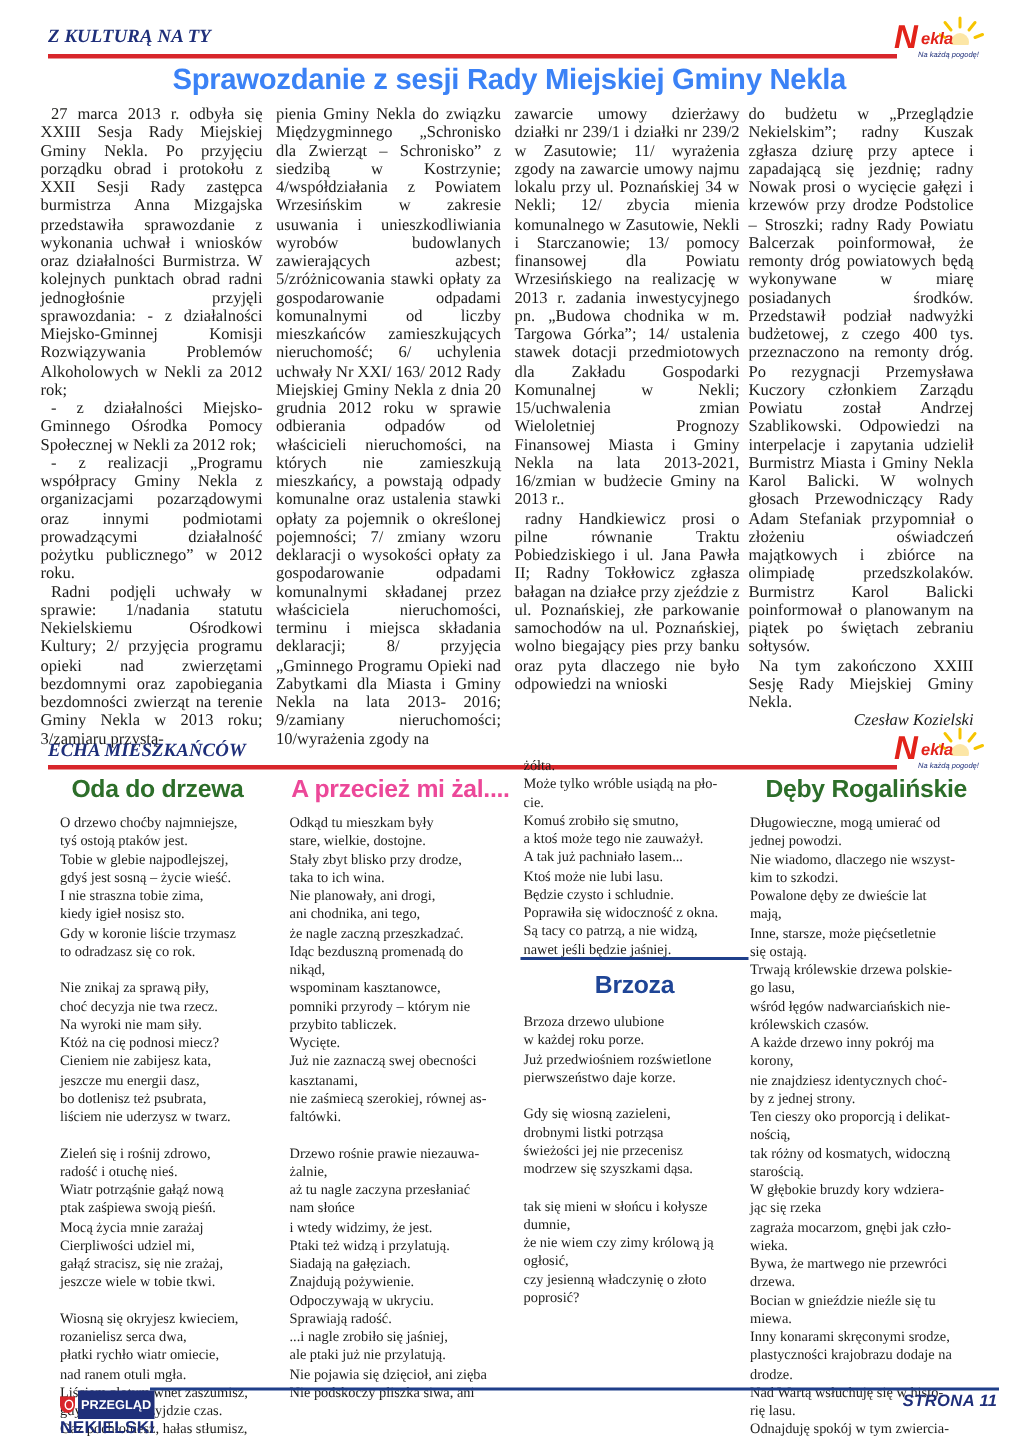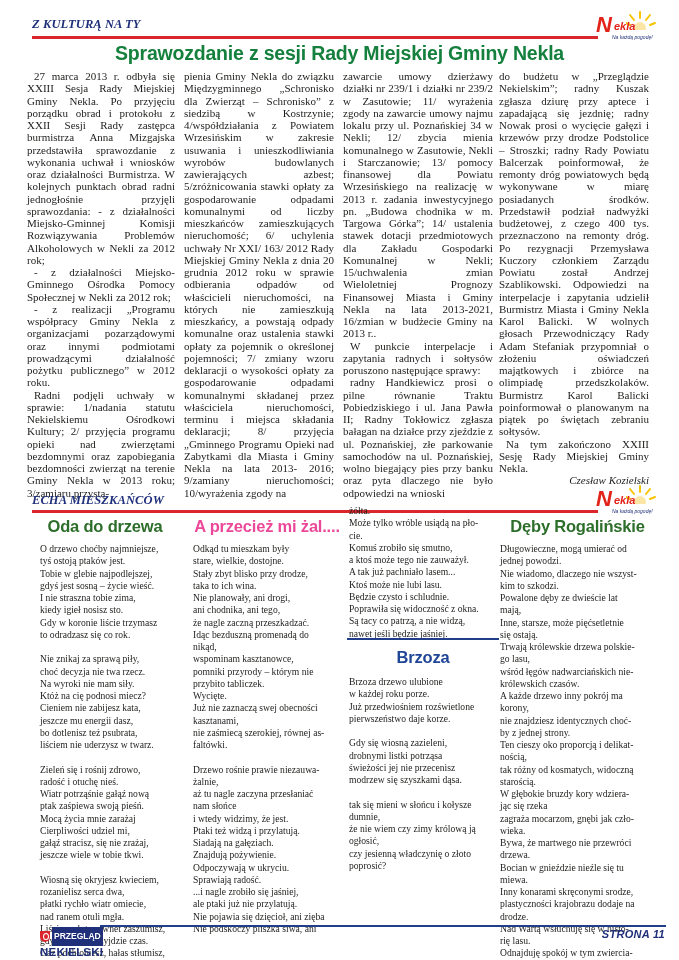--- a/index.html
+++ b/index.html
@@ -12,21 +12,21 @@
   }
   .red-rule { position: absolute; left: 32px; height: 3px; background: #d8262b; }
   .logo { position: absolute; width: 70px; height: 34px; }
   .logo .mark { position: absolute; left: 0; top: 4px; font-family: "Liberation Sans", sans-serif; font-weight: bold; font-style: italic; font-size: 22px; color: #e2231a; line-height: 22px; }
   .logo .word { position: absolute; left: 18px; top: 10px; font-family: "Liberation Sans", sans-serif; font-weight: bold; font-style: italic; font-size: 11px; color: #e2231a; }
   .logo .tag { position: absolute; left: 16px; top: 24px; font-family: "Liberation Sans", sans-serif; font-style: italic; font-size: 5px; color: #1f2f7a; white-space: nowrap; }
   .logo svg { position: absolute; left: 30px; top: 0; }
 
   .headline {
     position: absolute; left: 0; width: 679px; top: 42px; text-align: center;
-    font-family: "Liberation Sans", sans-serif; font-weight: bold; font-size: 19.5px; color: #15803d;
+    font-family: "Liberation Sans", sans-serif; font-weight: bold; font-size: 19.5px; color: #3b82f6;
     letter-spacing: -0.2px;
   }
 
   .col {
     position: absolute; font-size: 11px; line-height: 12.25px; text-align: justify; hyphens: manual;
   }
   .col p { text-indent: 7px; }
   .col p.noindent { text-indent: 0; }
   .signature { text-align: right; font-style: italic; text-indent: 0 !important; }
 
@@ -81,21 +81,20 @@
   <p>27 marca 2013 r. odbyła się XXIII Sesja Rady Miejskiej Gminy Nekla. Po przyjęciu porządku obrad i protokołu z XXII Sesji Rady zastępca burmistrza Anna Mizgajska przedstawiła sprawozdanie z wykonania uchwał i wniosków oraz działalności Burmistrza. W kolejnych punktach obrad radni jednogłośnie przyjęli sprawozdania: - z działalności Miejsko-Gminnej Komisji Rozwiązywania Problemów Alkoholowych w Nekli za 2012 rok;</p>
   <p>- z działalności Miejsko- Gminnego Ośrodka Pomocy Społecznej w Nekli za 2012 rok;</p>
   <p>- z realizacji „Programu współpracy Gminy Nekla z organizacjami pozarządowymi oraz innymi podmiotami prowadzącymi działalność pożytku publicznego” w 2012 roku.</p>
   <p>Radni podjęli uchwały w sprawie: 1/nadania statutu Nekielskiemu Ośrodkowi Kultury; 2/ przyjęcia programu opieki nad zwierzętami bezdomnymi oraz zapobiegania bezdomności zwierząt na terenie Gminy Nekla w 2013 roku; 3/zamiaru przystą-</p>
 </div>
 <div class="col" style="left:184px; top:70px; width:150px;">
   <p class="noindent">pienia Gminy Nekla do związku Międzygminnego „Schronisko dla Zwierząt – Schronisko” z siedzibą w Kostrzynie; 4/współdziałania z Powiatem Wrzesińskim w zakresie usuwania i unieszkodliwiania wyrobów budowlanych zawierających azbest; 5/zróżnicowania stawki opłaty za gospodarowanie odpadami komunalnymi od liczby mieszkańców zamieszkujących nieruchomość; 6/ uchylenia uchwały Nr XXI/ 163/ 2012 Rady Miejskiej Gminy Nekla z dnia 20 grudnia 2012 roku w sprawie odbierania odpadów od właścicieli nieruchomości, na których nie zamieszkują mieszkańcy, a powstają odpady komunalne oraz ustalenia stawki opłaty za pojemnik o określonej pojemności; 7/ zmiany wzoru deklaracji o wysokości opłaty za gospodarowanie odpadami komunalnymi składanej przez właściciela nieruchomości, terminu i miejsca składania deklaracji; 8/ przyjęcia „Gminnego Programu Opieki nad Zabytkami dla Miasta i Gminy Nekla na lata 2013- 2016; 9/zamiany nieruchomości; 10/wyrażenia zgody na</p>
 </div>
 <div class="col" style="left:343px; top:70px; width:150px;">
   <p class="noindent">zawarcie umowy dzierżawy działki nr 239/1 i działki nr 239/2 w Zasutowie; 11/ wyrażenia zgody na zawarcie umowy najmu lokalu przy ul. Poznańskiej 34 w Nekli; 12/ zbycia mienia komunalnego w Zasutowie, Nekli i Starczanowie; 13/ pomocy finansowej dla Powiatu Wrzesińskiego na realizację w 2013 r. zadania inwestycyjnego pn. „Budowa chodnika w m. Targowa Górka”; 14/ ustalenia stawek dotacji przedmiotowych dla Zakładu Gospodarki Komunalnej w Nekli; 15/uchwalenia zmian Wieloletniej Prognozy Finansowej Miasta i Gminy Nekla na lata 2013-2021, 16/zmian w budżecie Gminy na 2013 r..</p>
-  <p>W punkcie interpelacje i zapytania radnych i sołtysów poruszono następujące sprawy:</p>
   <p>radny Handkiewicz prosi o pilne równanie Traktu Pobiedziskiego i ul. Jana Pawła II; Radny Tokłowicz zgłasza bałagan na działce przy zjeździe z ul. Poznańskiej, złe parkowanie samochodów na ul. Poznańskiej, wolno biegający pies przy banku oraz pyta dlaczego nie było odpowiedzi na wnioski</p>
 </div>
 <div class="col" style="left:499px; top:70px; width:150px;">
   <p class="noindent">do budżetu w „Przeglądzie Nekielskim”; radny Kuszak zgłasza dziurę przy aptece i zapadającą się jezdnię; radny Nowak prosi o wycięcie gałęzi i krzewów przy drodze Podstolice – Stroszki; radny Rady Powiatu Balcerzak poinformował, że remonty dróg powiatowych będą wykonywane w miarę posiadanych środków. Przedstawił podział nadwyżki budżetowej, z czego 400 tys. przeznaczono na remonty dróg. Po rezygnacji Przemysława Kuczory członkiem Zarządu Powiatu został Andrzej Szablikowski. Odpowiedzi na interpelacje i zapytania udzielił Burmistrz Miasta i Gminy Nekla Karol Balicki. W wolnych głosach Przewodniczący Rady Adam Stefaniak przypomniał o złożeniu oświadczeń majątkowych i zbiórce na olimpiadę przedszkolaków. Burmistrz Karol Balicki poinformował o planowanym na piątek po świętach zebraniu sołtysów.</p>
   <p>Na tym zakończono XXIII Sesję Rady Miejskiej Gminy Nekla.</p>
   <p class="signature">Czesław Kozielski</p>
 </div>
 
 <div class="section-label" style="top:493px;">ECHA MIESZKAŃCÓW</div>
 <div class="red-rule" style="top:510px; width:566px;"></div>

